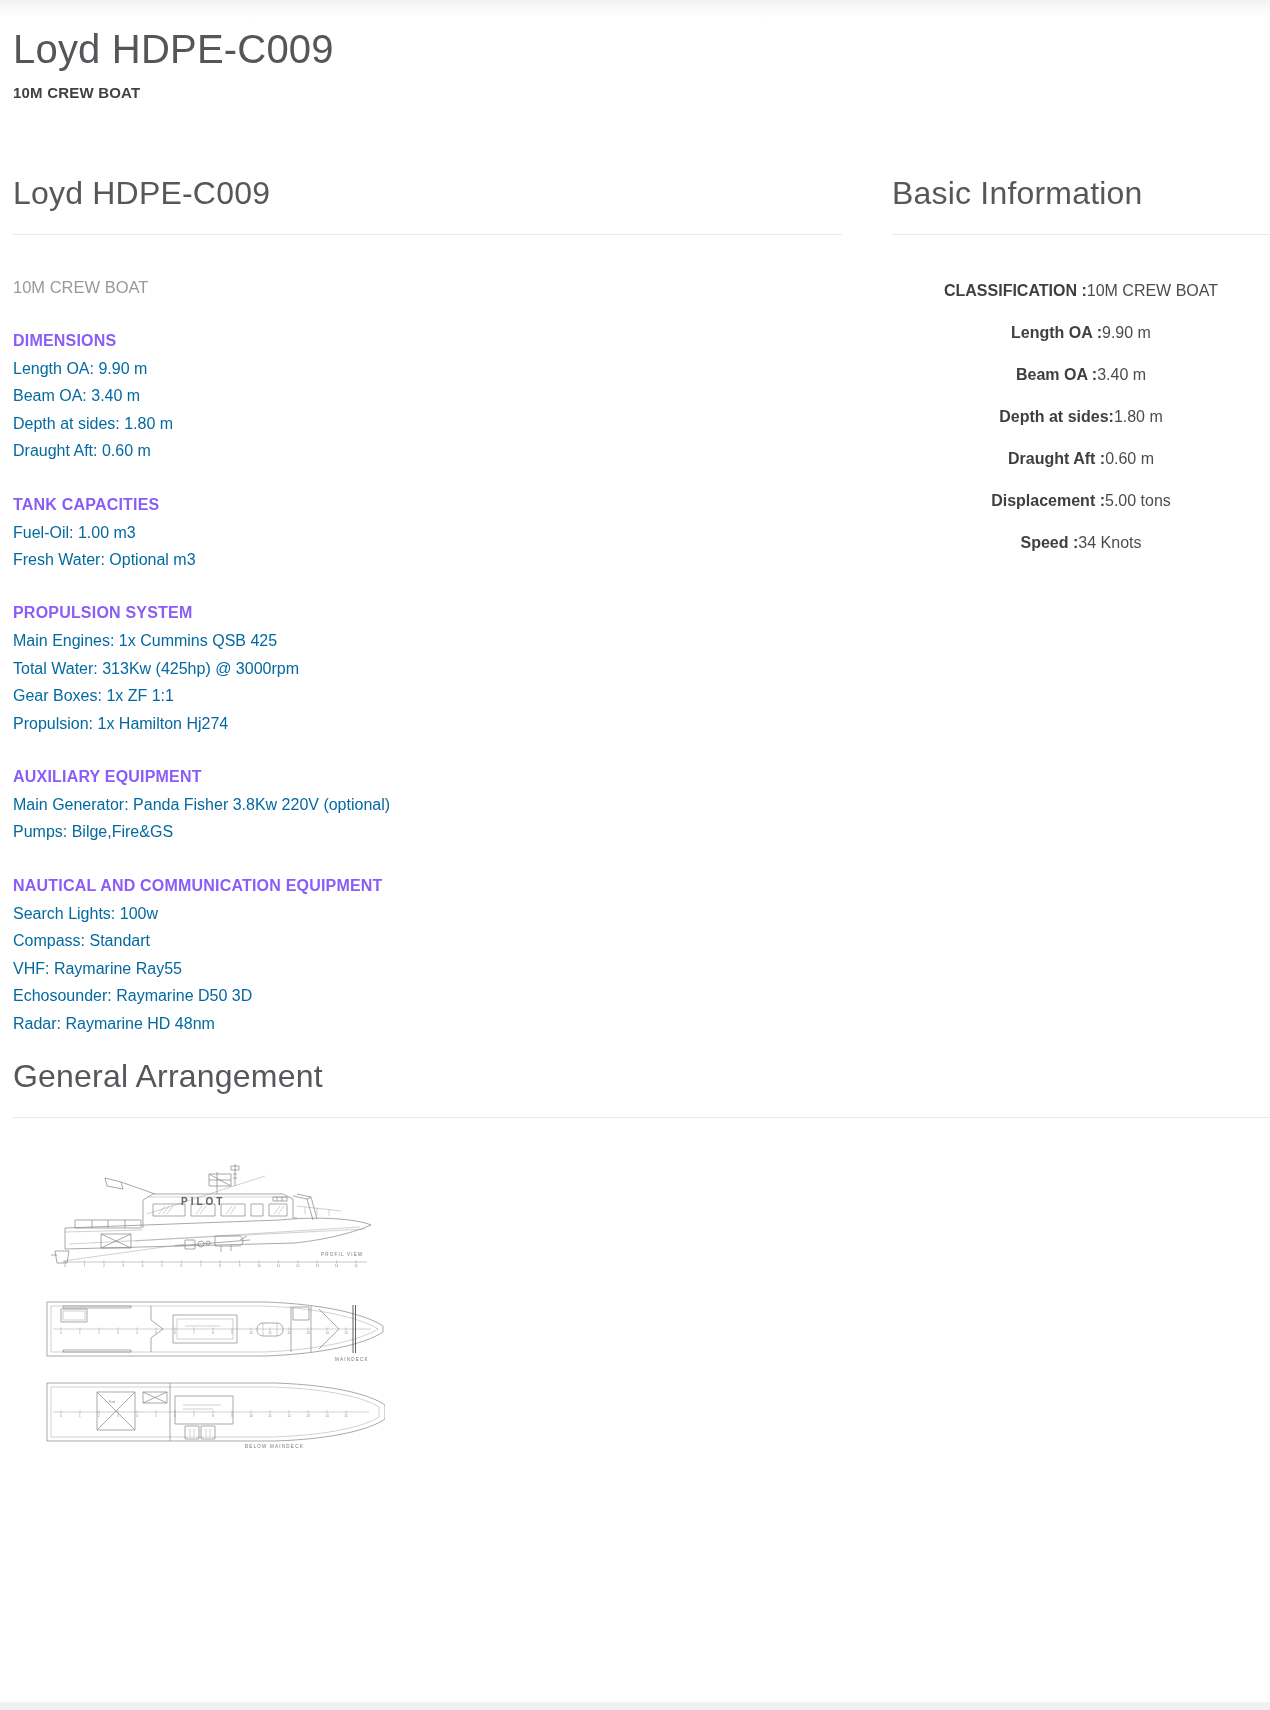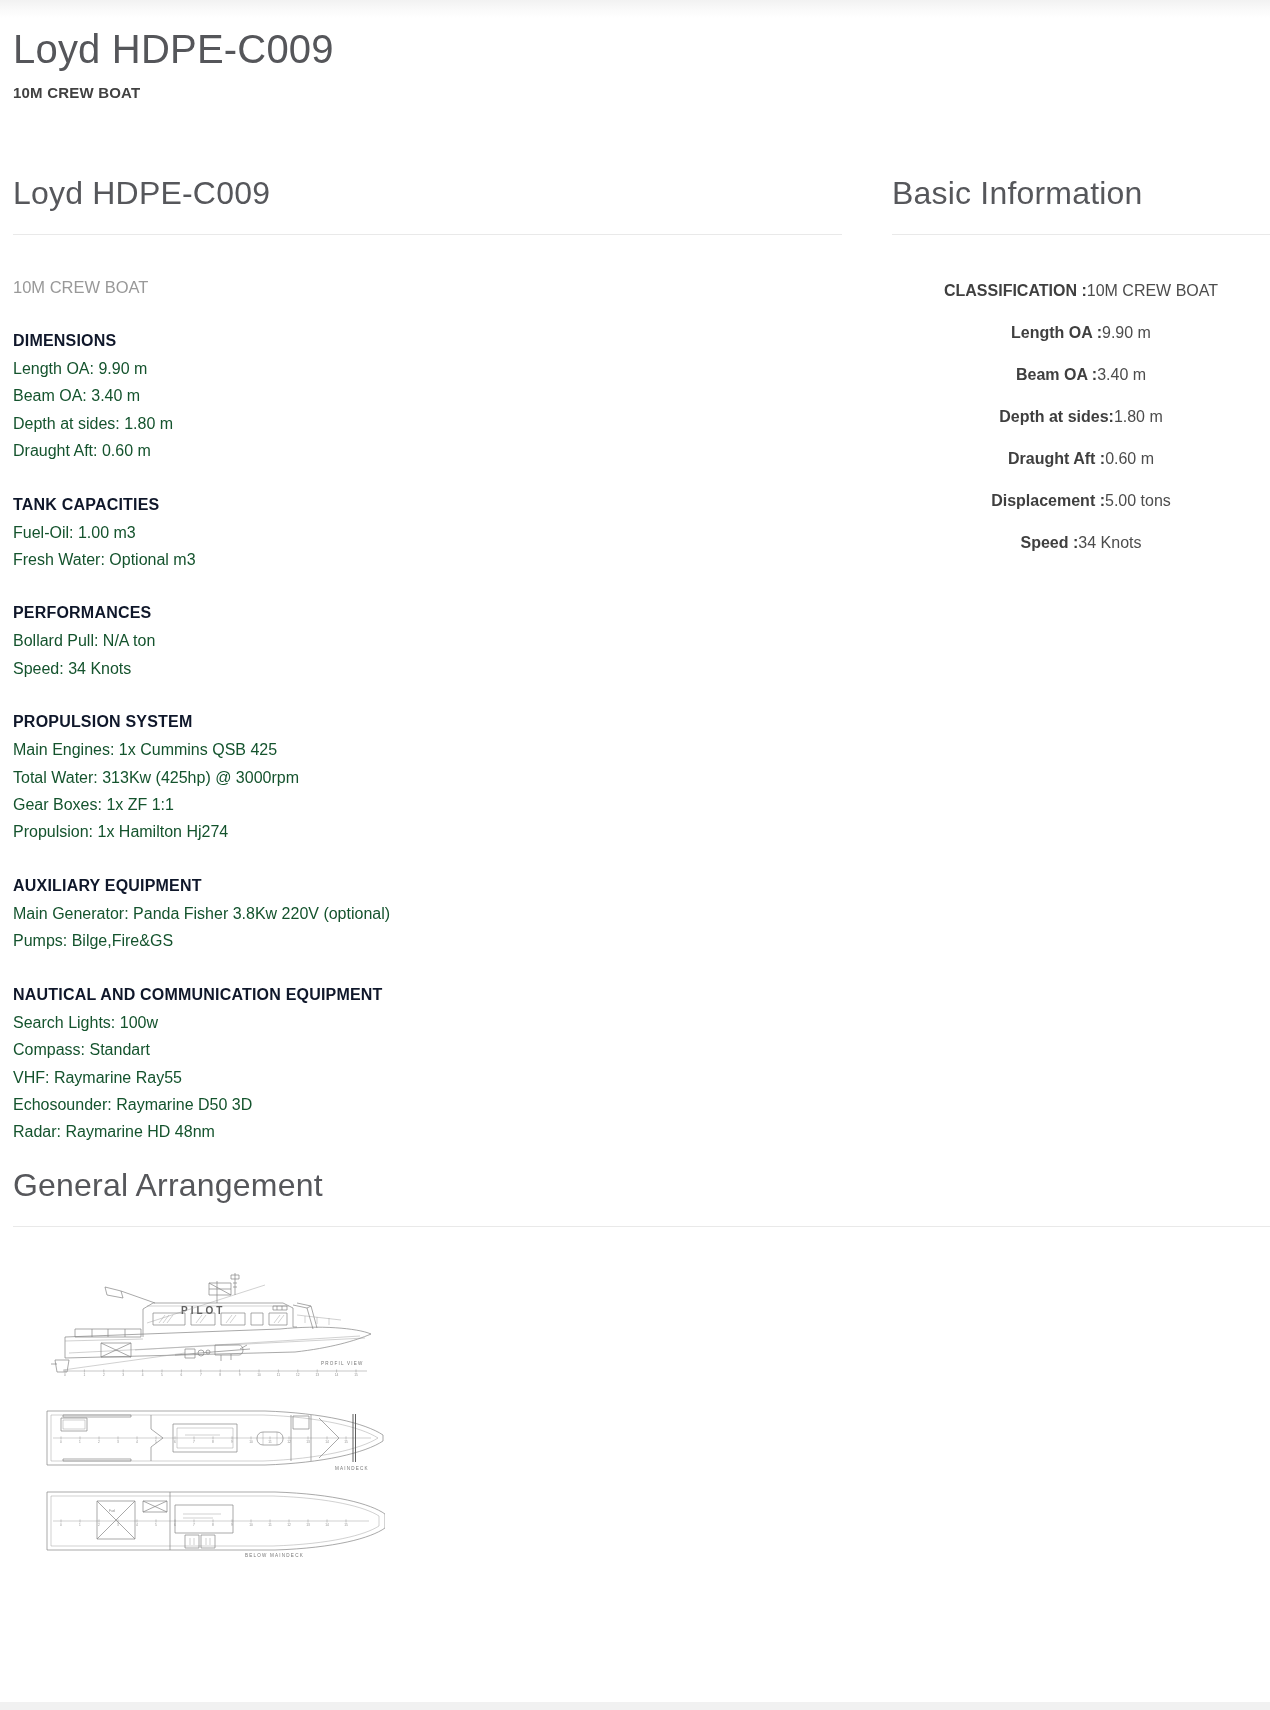--- a/index.html
+++ b/index.html
@@ -8,22 +8,22 @@
   .top-fade{height:18px;background:linear-gradient(180deg,#f2f2f2 0%,#fafafa 55%,#ffffff 100%);}
   header{padding:8px 0 0 13px;}
   h1{margin:0;font-size:40px;line-height:46px;font-weight:400;color:#55565a;letter-spacing:.2px;}
   .page-subtitle{margin-top:12px;font-size:15px;line-height:18px;font-weight:700;color:#414141;letter-spacing:.2px;}
   .columns{display:flex;margin-top:72px;padding-left:13px;}
   .col-left{width:829px;}
   .col-right{flex:1;margin-left:50px;min-width:0;}
   h2{margin:0 0 22px;font-size:32px;line-height:38px;font-weight:400;color:#56575b;letter-spacing:.2px;}
   hr{border:0;border-top:1px solid #e9e9e9;margin:0;height:0;}
   .col-sub{margin-top:39px;font-size:16.5px;line-height:27px;color:#999;}
-  .spec-heading{margin-top:26px;font-size:16px;line-height:28px;font-weight:700;color:#0f172a;letter-spacing:.2px;}
-  .spec-line{font-size:16px;line-height:27.4px;color:#14532d;}
+  .spec-heading{margin-top:26px;font-size:16px;line-height:28px;font-weight:700;color:#8b5cf6;letter-spacing:.2px;}
+  .spec-line{font-size:16px;line-height:27.4px;color:#0369a1;}
   .info-rows{margin-top:46px;text-align:center;}
   .info-row{font-size:16px;line-height:19px;margin-bottom:23px;white-space:nowrap;}
   .info-label{font-weight:700;color:#3f3f3f;}
   .info-value{color:#4c4c4c;}
   .ga{padding-left:13px;margin-top:20px;}
   .drawings{margin-top:38px;padding-left:22px;}
   .drawings svg{display:block;}
   .svg-profile{width:345px;height:115px;}
   .svg-maindeck{width:350px;height:64px;margin-top:27px;}
   .svg-below{width:350px;height:68px;margin-top:19px;}
@@ -58,25 +58,20 @@
         <div class="spec-line">Depth at sides: 1.80 m</div>
         <div class="spec-line">Draught Aft: 0.60 m</div>
       </div>
 
       <div class="spec-group">
         <div class="spec-heading">TANK CAPACITIES</div>
         <div class="spec-line">Fuel-Oil: 1.00 m3</div>
         <div class="spec-line">Fresh Water: Optional m3</div>
       </div>
 
-      <div class="spec-group">
-        <div class="spec-heading">PERFORMANCES</div>
-        <div class="spec-line">Bollard Pull: N/A ton</div>
-        <div class="spec-line">Speed: 34 Knots</div>
-      </div>
 
       <div class="spec-group">
         <div class="spec-heading">PROPULSION SYSTEM</div>
         <div class="spec-line">Main Engines: 1x Cummins QSB 425</div>
         <div class="spec-line">Total Water: 313Kw (425hp) @ 3000rpm</div>
         <div class="spec-line">Gear Boxes: 1x ZF 1:1</div>
         <div class="spec-line">Propulsion: 1x Hamilton Hj274</div>
       </div>
 
       <div class="spec-group">

